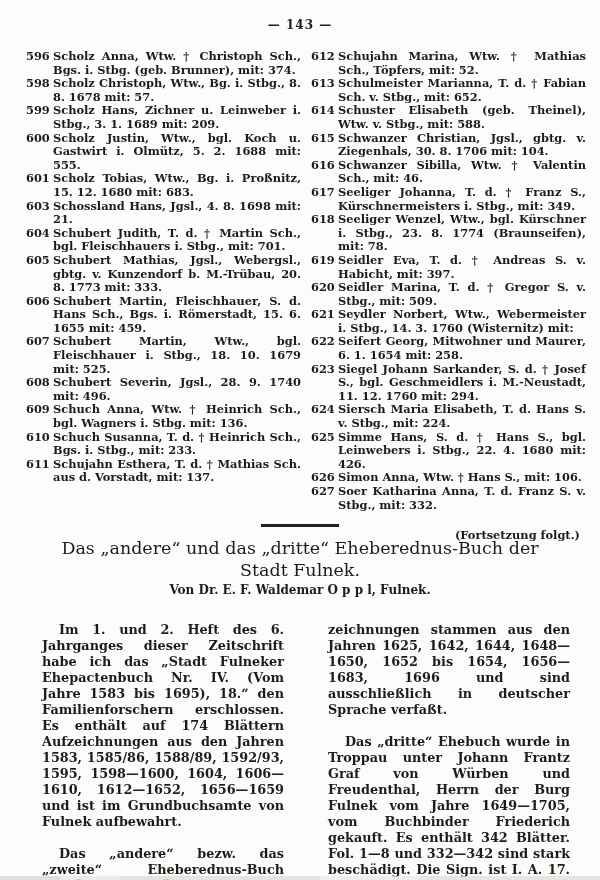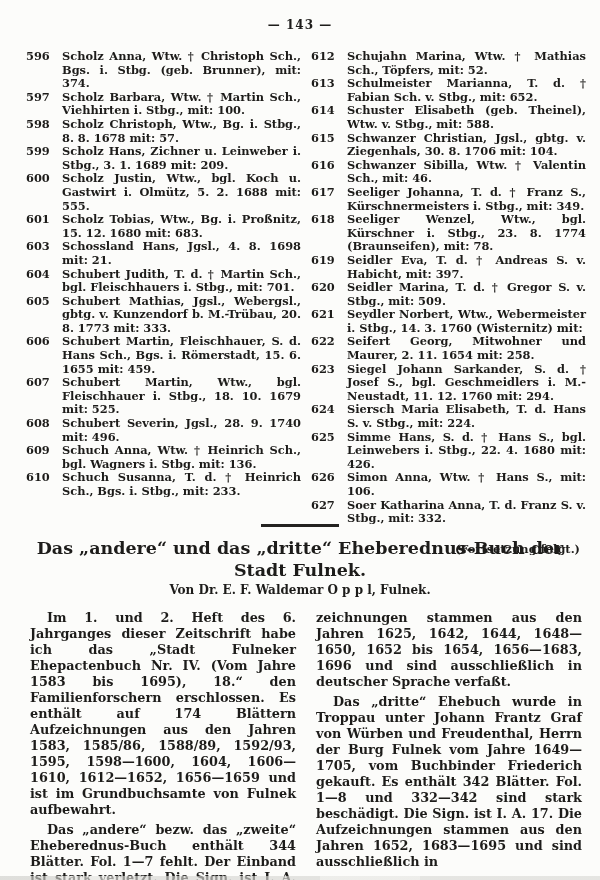--- a/index.html
+++ b/index.html
@@ -18,50 +18,50 @@
     position:absolute;top:18px;left:0;width:100%;
     text-align:center;font-size:12px;font-weight:bold;letter-spacing:1px;
   }
 
   
   .register{
     position:absolute;top:50px;left:26px;right:14px;
     display:flex;gap:10px;
   }
   .reg-col{width:275px;font-size:11.4px;line-height:13.6px;font-weight:bold;}
-  .entry{display:grid;grid-template-columns:25px 1fr;column-gap:11px;}
+  .entry{display:grid;grid-template-columns:25px 1fr;column-gap:2px;}
   .entry .num{text-align:left;}
   .entry .txt{text-align:justify;}
   .continuation{
     text-align:right;padding-right:6px;margin-top:17px;
   }
 
   
   .divider{
     position:absolute;top:524px;left:50%;transform:translateX(-50%);
     width:78px;height:3px;background:#232220;
   }
 
   
   .article-title{
     position:absolute;top:537px;left:0;width:100%;
-    text-align:center;font-weight:bold;font-size:17.5px;line-height:22px;
+    text-align:center;font-weight:normal;font-size:17.5px;line-height:22px;
   }
   .article-byline{
     position:absolute;top:583px;left:0;width:100%;
     text-align:center;font-size:12px;font-weight:bold;
   }
 
   
   .article-body{
     position:absolute;top:606px;left:26px;right:14px;
     display:flex;gap:12px;
   }
   .body-col{width:274px;font-size:12.8px;line-height:16px;font-weight:bold;}
-  .body-col p{margin:4px;text-align:justify;}
+  .body-col p{margin:16px;text-align:justify;}
   .body-col p.indent{text-indent:17px;}
 
   
   .edge-artifact{
     position:absolute;bottom:0;left:0;width:100%;height:4px;
     background:linear-gradient(to right,#cfcfcb 0 60px,#e3e3df 60px 120px,#d6d6d2 120px 320px,#e6e6e2 320px 420px,#d9d9d5 420px 100%);
     opacity:.65;
   }
 </style>
 </head>
@@ -72,24 +72,20 @@
   <div class="page-number">— 143 —</div>
 
   <div class="register">
 
     <div class="reg-col">
       <div class="entry">
           <span class="num">596</span>
           <span class="txt">Scholz Anna, Wtw. † Christoph Sch., Bgs. i. Stbg. (geb. Brunner), mit: 374.</span>
         </div>
       <div class="entry">
-          <span class="num">597</span>
-          <span class="txt">Scholz Barbara, Wtw. † Martin Sch., Viehhirten i. Stbg., mit: 100.</span>
-        </div>
-      <div class="entry">
           <span class="num">598</span>
           <span class="txt">Scholz Christoph, Wtw., Bg. i. Stbg., 8. 8. 1678 mit: 57.</span>
         </div>
       <div class="entry">
           <span class="num">599</span>
           <span class="txt">Scholz Hans, Zichner u. Leinweber i. Stbg., 3. 1. 1689 mit: 209.</span>
         </div>
       <div class="entry">
           <span class="num">600</span>
           <span class="txt">Scholz Justin, Wtw., bgl. Koch u. Gastwirt i. Olmütz, 5. 2. 1688 mit: 555.</span>
@@ -123,20 +119,24 @@
           <span class="txt">Schubert Severin, Jgsl., 28. 9. 1740 mit: 496.</span>
         </div>
       <div class="entry">
           <span class="num">609</span>
           <span class="txt">Schuch Anna, Wtw. † Heinrich Sch., bgl. Wagners i. Stbg. mit: 136.</span>
         </div>
       <div class="entry">
           <span class="num">610</span>
           <span class="txt">Schuch Susanna, T. d. † Heinrich Sch., Bgs. i. Stbg., mit: 233.</span>
         </div>
+      <div class="entry">
+          <span class="num">611</span>
+          <span class="txt">Schujahn Esthera, T. d. † Mathias Sch. aus d. Vorstadt, mit: 137.</span>
+        </div>
     </div>
 
     <div class="reg-col">
       <div class="entry">
           <span class="num">612</span>
           <span class="txt">Schujahn Marina, Wtw. † Mathias Sch., Töpfers, mit: 52.</span>
         </div>
       <div class="entry">
           <span class="num">613</span>
           <span class="txt">Schulmeister Marianna, T. d. † Fabian Sch. v. Stbg., mit: 652.</span>
@@ -168,21 +168,21 @@
       <div class="entry">
           <span class="num">620</span>
           <span class="txt">Seidler Marina, T. d. † Gregor S. v. Stbg., mit: 509.</span>
         </div>
       <div class="entry">
           <span class="num">621</span>
           <span class="txt">Seydler Norbert, Wtw., Webermeister i. Stbg., 14. 3. 1760 (Wisternitz) mit:</span>
         </div>
       <div class="entry">
           <span class="num">622</span>
-          <span class="txt">Seifert Georg, Mitwohner und Maurer, 2. 11. 1654 mit: 258.</span>
+          <span class="txt">Seifert Georg, Mitwohner und Maurer, 6. 1. 1654 mit: 258.</span>
         </div>
       <div class="entry">
           <span class="num">623</span>
           <span class="txt">Siegel Johann Sarkander, S. d. † Josef S., bgl. Geschmeidlers i. M.-Neustadt, 11. 12. 1760 mit: 294.</span>
         </div>
       <div class="entry">
           <span class="num">624</span>
           <span class="txt">Siersch Maria Elisabeth, T. d. Hans S. v. Stbg., mit: 224.</span>
         </div>
       <div class="entry">

